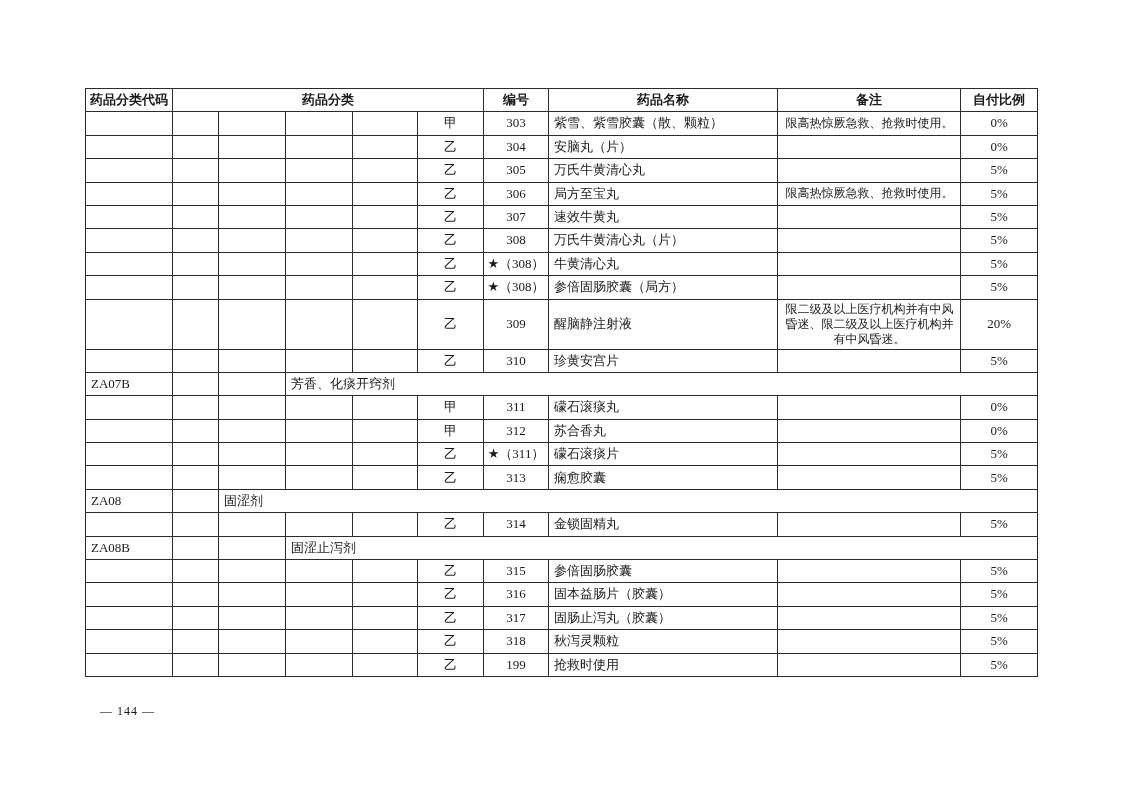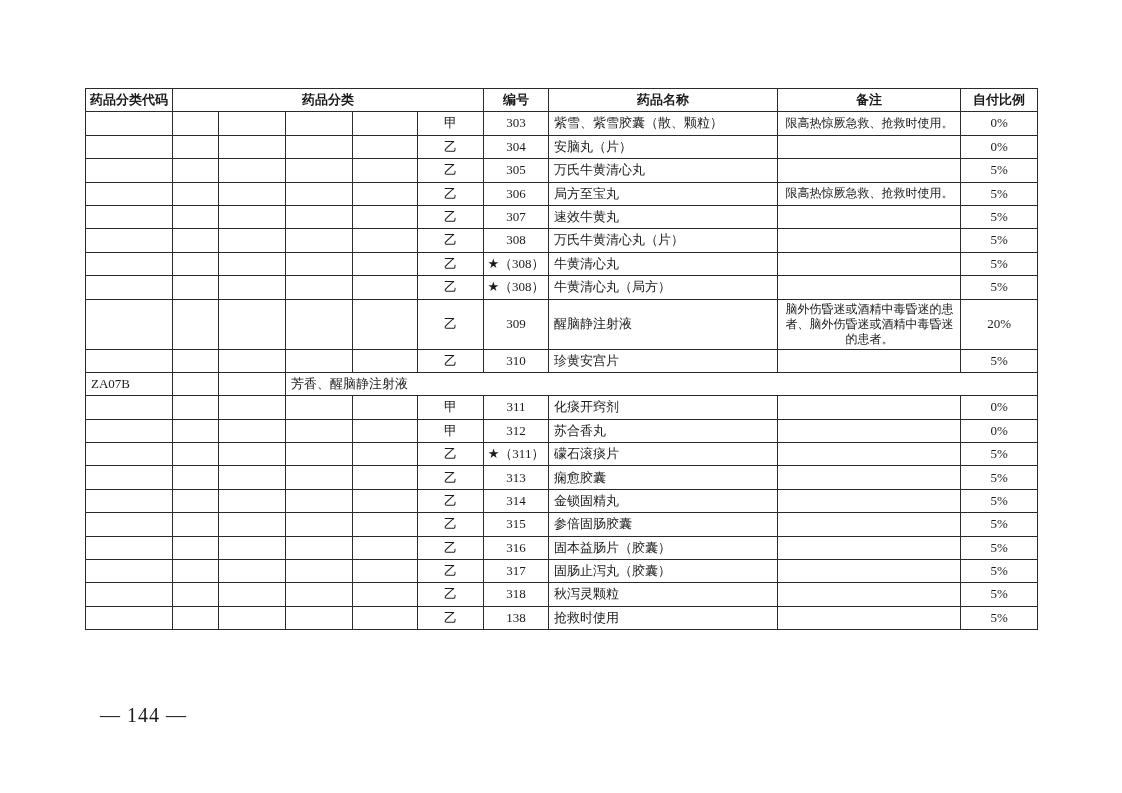--- a/index.html
+++ b/index.html
@@ -46,21 +46,21 @@
   td.remark {
     text-align: center;
     padding: 2px 3px 2px 4px;
     font-size: 12px;
     line-height: 1.38;
   }
   .footer {
     position: absolute;
     left: 100px;
     top: 704px;
-    font-size: 20px;
+    font-size: 12px;
     letter-spacing: 1px;
     color: #1a1a1a;
   }
 </style>
 </head>
 <body>
 
 <div class="page">
 
   <table class="catalog">
@@ -172,63 +172,63 @@
           <td class="c">5%</td>
         </tr>
         <tr>
           <td></td>
           <td></td>
           <td></td>
           <td></td>
           <td></td>
           <td class="c">乙</td>
           <td class="c">★（308）</td>
-          <td class="l">牛黄清心丸（局方）</td>
+          <td class="l">参倍固肠胶囊（局方）</td>
           <td class="remark"></td>
           <td class="c">5%</td>
         </tr>
         <tr>
           <td></td>
           <td></td>
           <td></td>
           <td></td>
           <td></td>
           <td class="c">乙</td>
           <td class="c">309</td>
           <td class="l">醒脑静注射液</td>
-          <td class="remark">脑外伤昏迷或酒精中毒昏迷的患者、脑外伤昏迷或酒精中毒昏迷的患者。</td>
+          <td class="remark">限二级及以上医疗机构并有中风昏迷、限二级及以上医疗机构并有中风昏迷。</td>
           <td class="c">20%</td>
         </tr>
         <tr>
           <td></td>
           <td></td>
           <td></td>
           <td></td>
           <td></td>
           <td class="c">乙</td>
           <td class="c">310</td>
           <td class="l">珍黄安宫片</td>
           <td class="remark"></td>
           <td class="c">5%</td>
         </tr>
         <tr>
           <td class="l">ZA07B</td>
           <td></td>
           <td></td>
-          <td class="l" colspan="7">芳香、醒脑静注射液</td>
+          <td class="l" colspan="7">芳香、化痰开窍剂</td>
         </tr>
         <tr>
           <td></td>
           <td></td>
           <td></td>
           <td></td>
           <td></td>
           <td class="c">甲</td>
           <td class="c">311</td>
-          <td class="l">化痰开窍剂</td>
+          <td class="l">礞石滚痰丸</td>
           <td class="remark"></td>
           <td class="c">0%</td>
         </tr>
         <tr>
           <td></td>
           <td></td>
           <td></td>
           <td></td>
           <td></td>
           <td class="c">甲</td>
@@ -255,32 +255,43 @@
           <td></td>
           <td></td>
           <td></td>
           <td class="c">乙</td>
           <td class="c">313</td>
           <td class="l">痫愈胶囊</td>
           <td class="remark"></td>
           <td class="c">5%</td>
         </tr>
         <tr>
+          <td class="l">ZA08</td>
+          <td></td>
+          <td class="l" colspan="8">固涩剂</td>
+        </tr>
+        <tr>
           <td></td>
           <td></td>
           <td></td>
           <td></td>
           <td></td>
           <td class="c">乙</td>
           <td class="c">314</td>
           <td class="l">金锁固精丸</td>
           <td class="remark"></td>
           <td class="c">5%</td>
         </tr>
         <tr>
+          <td class="l">ZA08B</td>
+          <td></td>
+          <td></td>
+          <td class="l" colspan="7">固涩止泻剂</td>
+        </tr>
+        <tr>
           <td></td>
           <td></td>
           <td></td>
           <td></td>
           <td></td>
           <td class="c">乙</td>
           <td class="c">315</td>
           <td class="l">参倍固肠胶囊</td>
           <td class="remark"></td>
           <td class="c">5%</td>
@@ -321,21 +332,21 @@
           <td class="remark"></td>
           <td class="c">5%</td>
         </tr>
         <tr>
           <td></td>
           <td></td>
           <td></td>
           <td></td>
           <td></td>
           <td class="c">乙</td>
-          <td class="c">138</td>
+          <td class="c">199</td>
           <td class="l">抢救时使用</td>
           <td class="remark"></td>
           <td class="c">5%</td>
         </tr>
       </tbody>
   </table>
 
   <div class="footer">— 144 —</div>
 
 </div>

